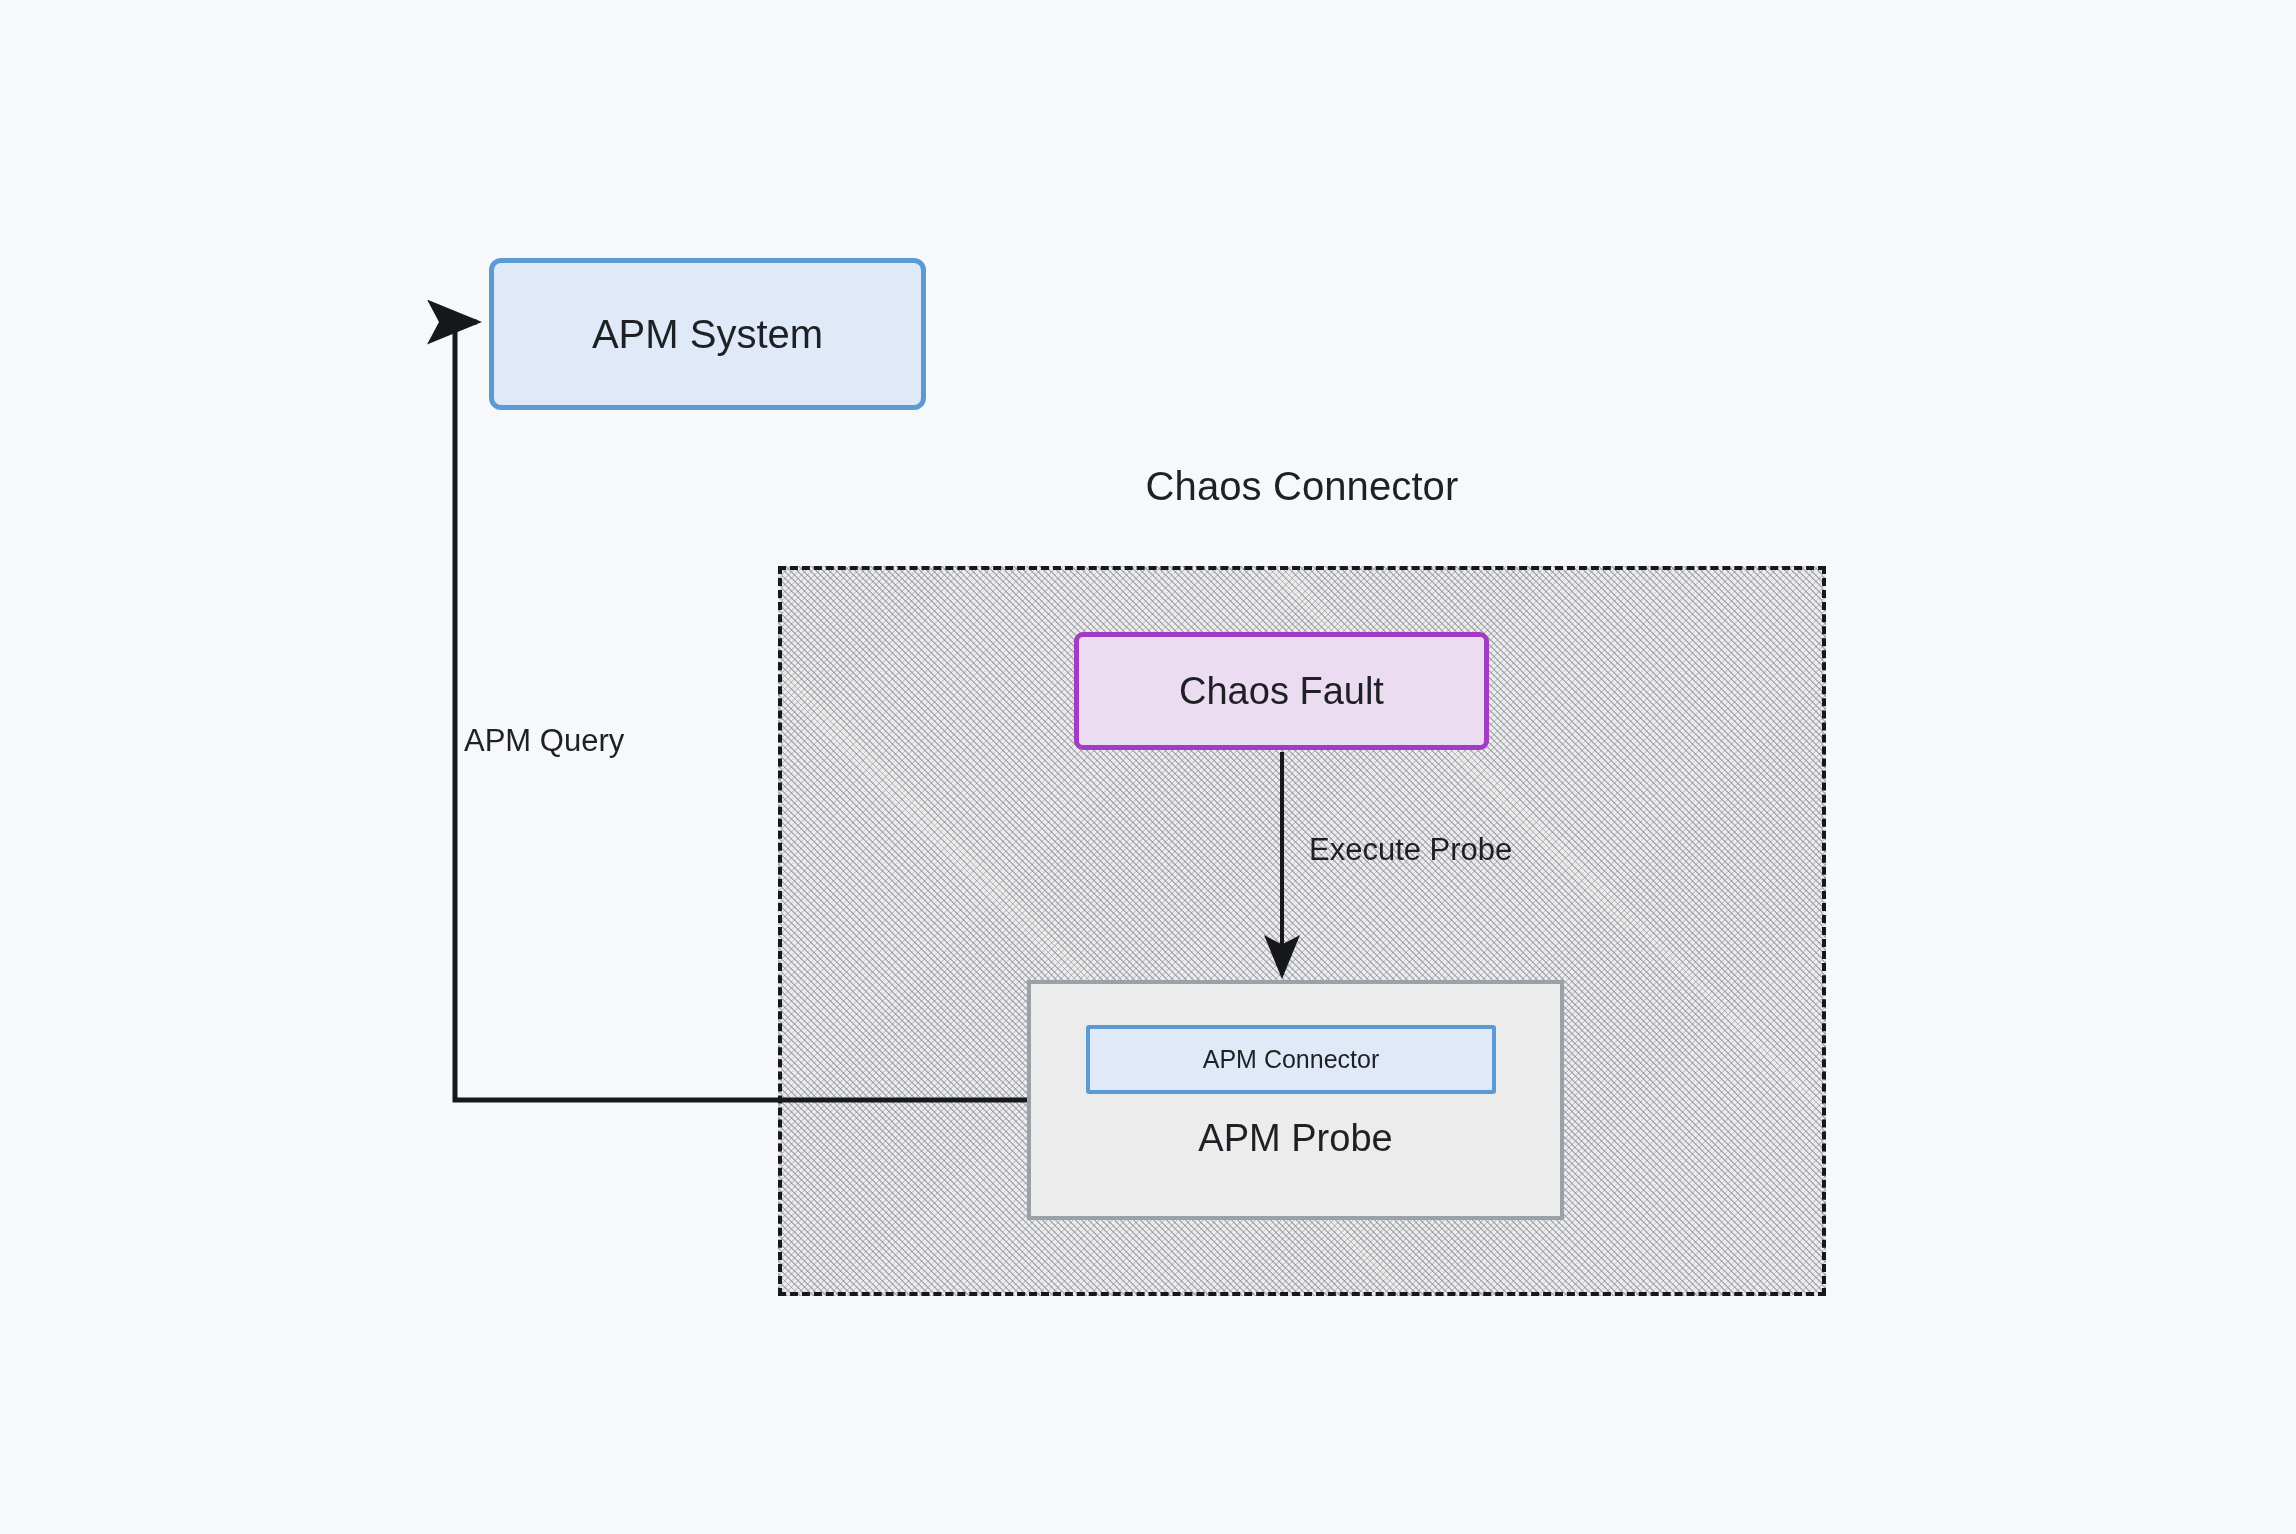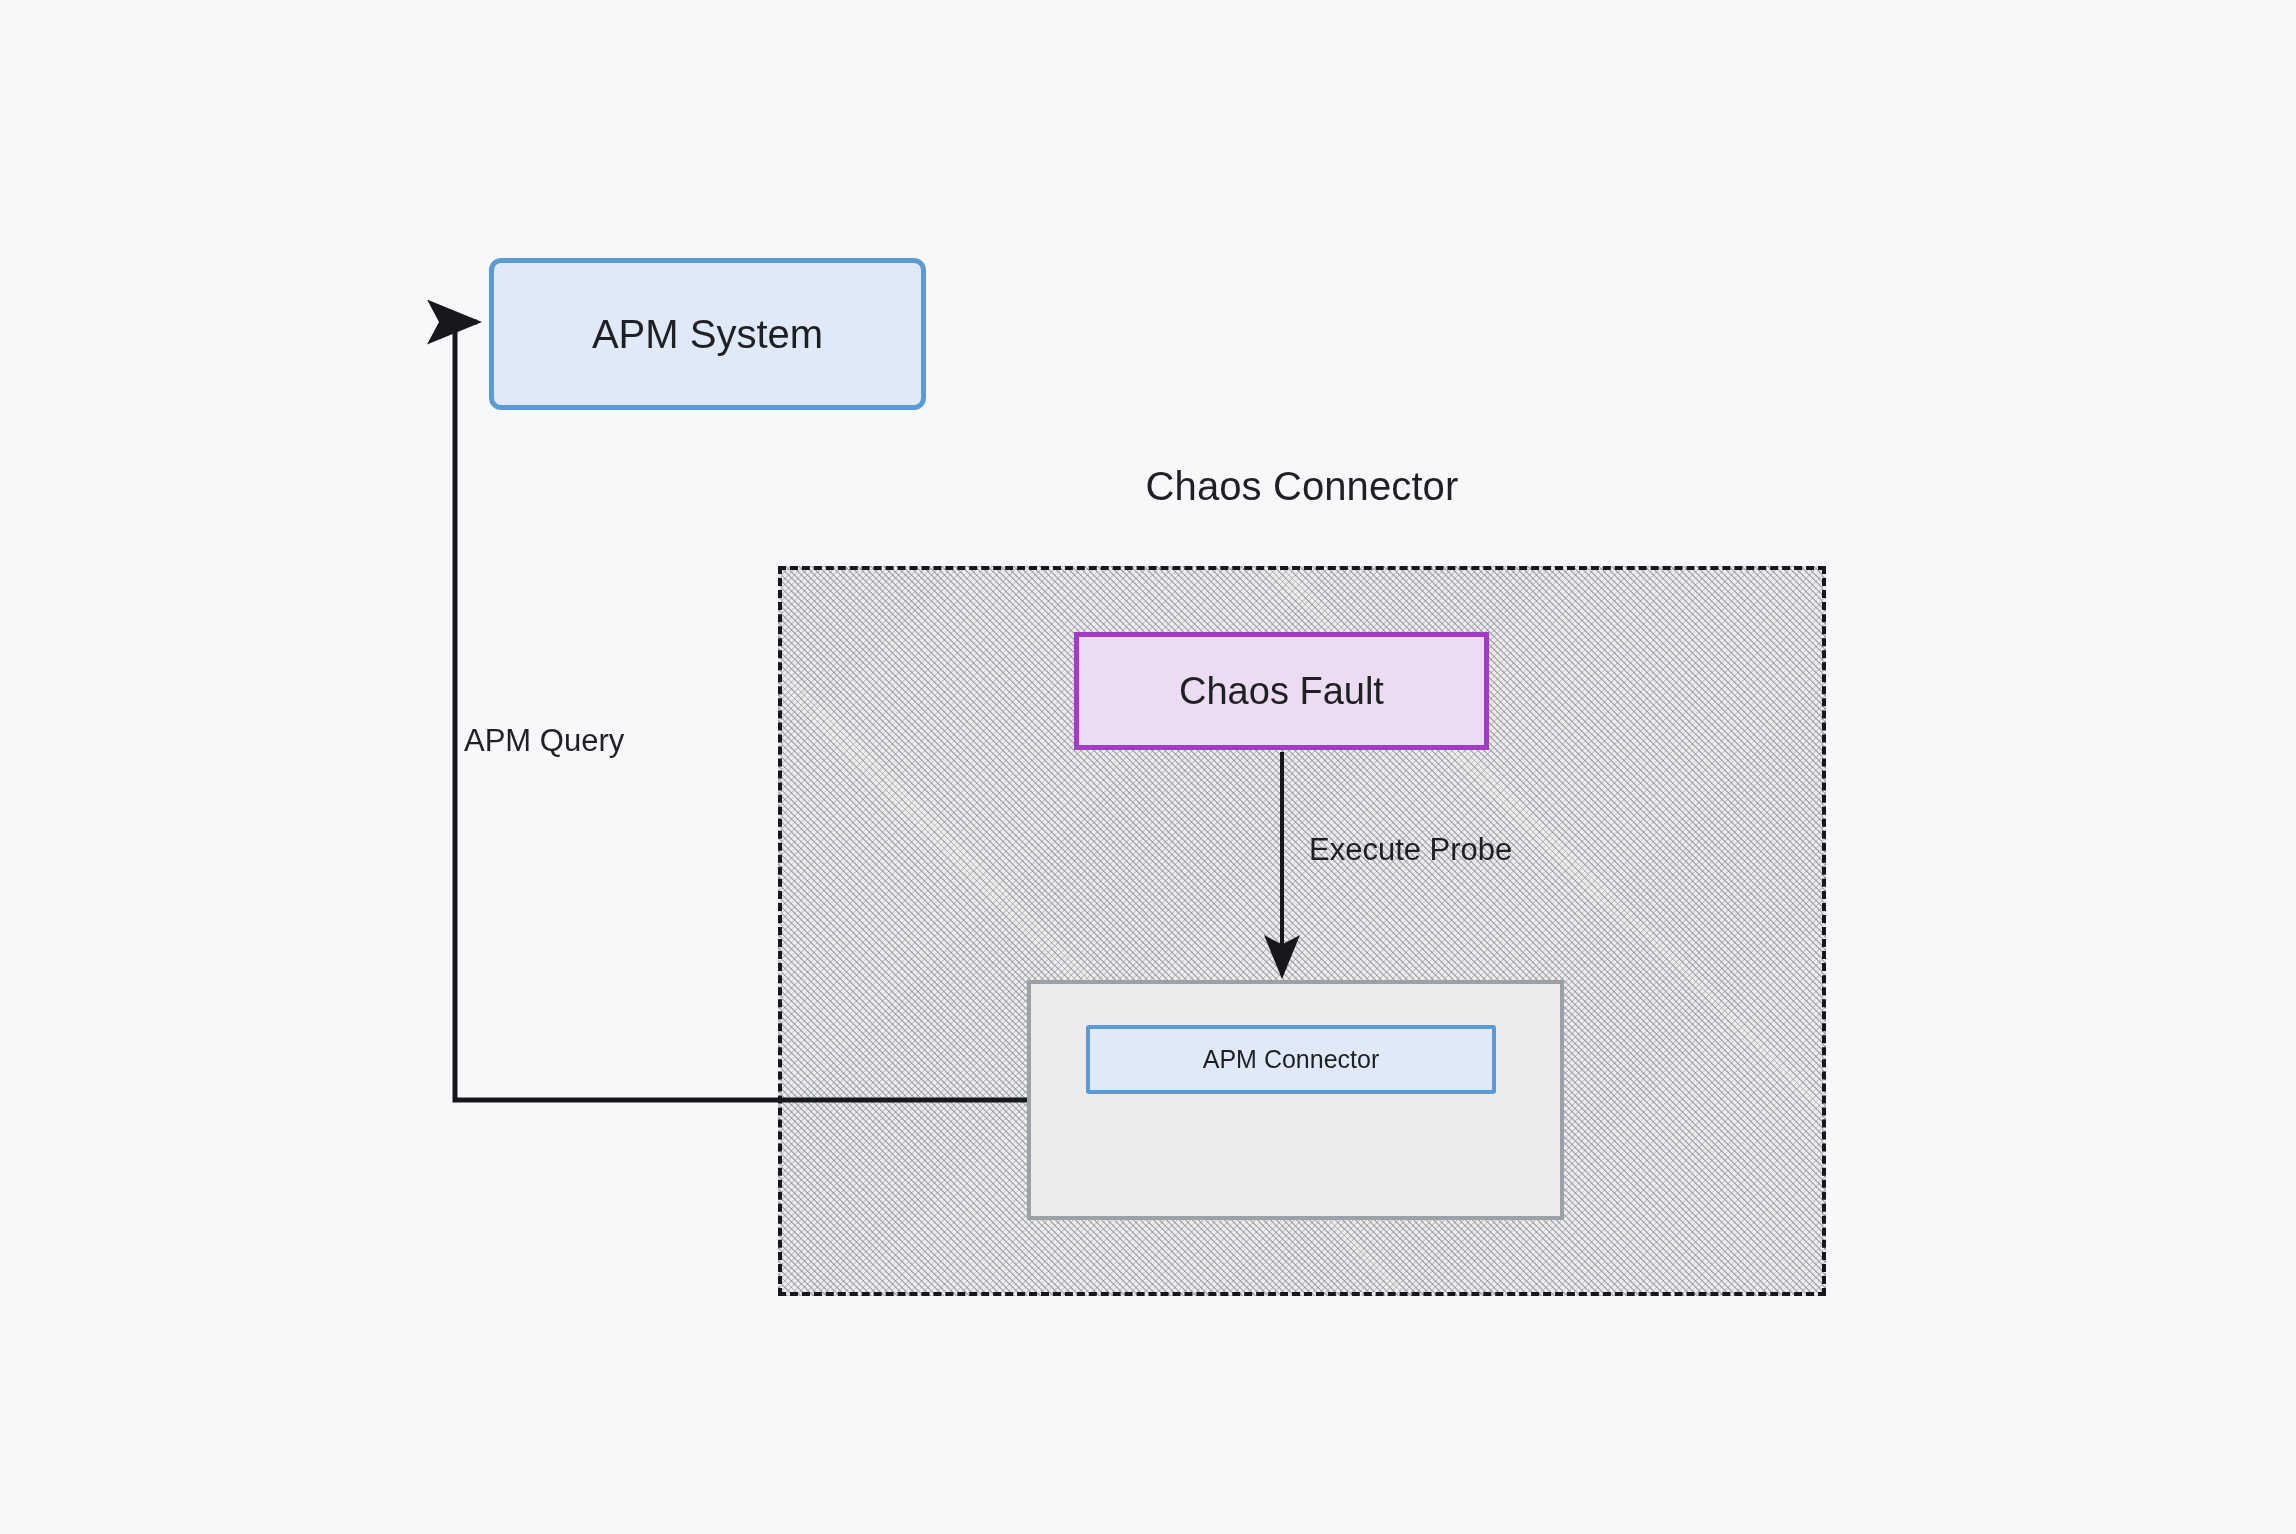--- a/index.html
+++ b/index.html
@@ -100,21 +100,21 @@
     color: #1f2023;
   }
 
   
   #node-chaos-fault {
     left: 1074px;
     top: 632px;
     width: 415px;
     height: 118px;
     border: 5px solid #a33cc4;
-    border-radius: 0;
+    border-radius: 9px;
     background: #ecdcf2;
     font-size: 38px;
     color: #1f2023;
     align-items: center;
   }
 
   
   #node-apm-probe {
     left: 1027px;
     top: 980px;
@@ -204,15 +204,16 @@
   <div class="node" id="node-chaos-fault">
     <span>Chaos Fault</span>
   </div>
 
   <div class="node" id="node-apm-probe">
 
     <div id="node-apm-connector">
       <span>APM Connector</span>
     </div>
 
+    <div id="label-apm-probe">APM Probe</div>
   </div>
 
 </div>
 
 </body></html>

